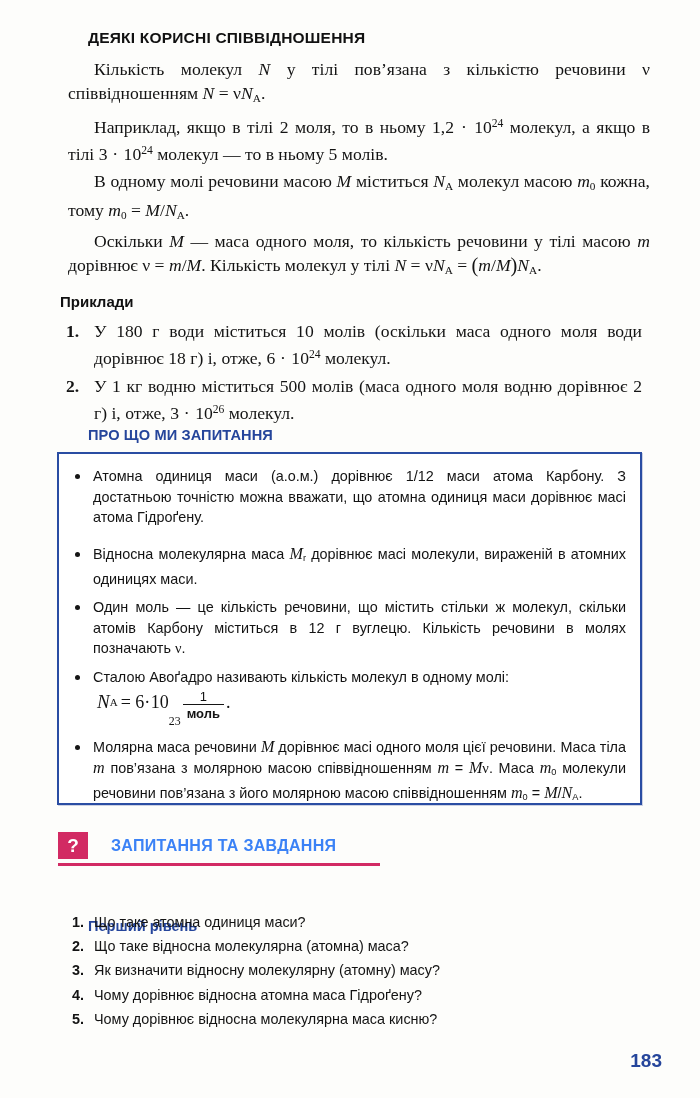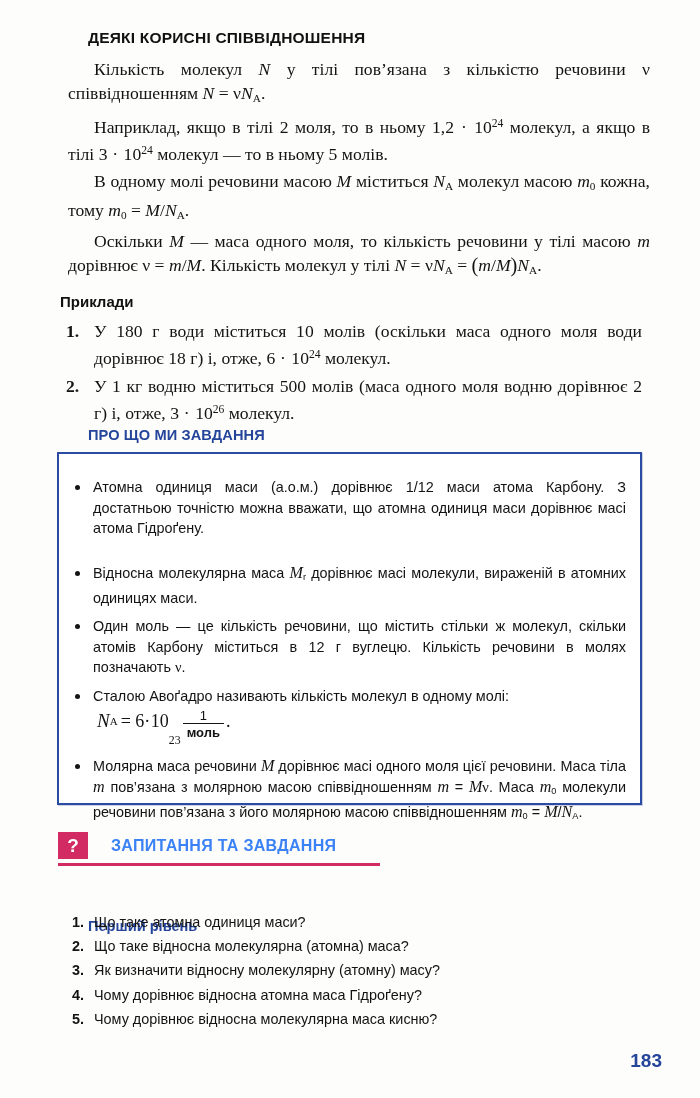--- a/index.html
+++ b/index.html
@@ -236,27 +236,27 @@
         <span>У 180 г води міститься 10 молів (оскільки маса одного моля води дорівнює 18 г) і, отже, 6<span class="dot"> · </span><span>10<sup class="sm">24</sup></span> молекул.</span>
       </li>
       <li style="margin-top:3px;">
         <span class="num">2.</span>
         <span>У 1 кг водню міститься 500 молів (маса одного моля водню дорівнює 2 г) і, отже, 3<span class="dot"> · </span><span>10<sup class="sm">26</sup></span> молекул.</span>
       </li>
     </ol>
   </div>
 
   <div style="position:absolute;left:88px;top:427px;">
-    <div class="box-title" style="color:#25459b;">ПРО ЩО МИ ЗАВДАННЯ</div>
-  </div>
-
-  <div class="summary-box" style="position:absolute;left:57px;top:452px;width:585px;height:353px;padding:23px 14px 10px 12px;">
+    <div class="box-title" style="color:#25459b;">ПРО ЩО МИ ЗАПИТАННЯ</div>
+  </div>
+
+  <div class="summary-box" style="position:absolute;left:57px;top:452px;width:585px;height:353px;padding:12px 14px 10px 12px;">
     <ul class="summary">
       <li>Атомна одиниця маси (а.о.м.) дорівнює 1/12 маси атома Карбону. З достатньою точністю можна вважати, що атомна одиниця маси дорівнює масі атома Гідроґену.</li>
-      <li style="margin-top:24px;">Відносна молекулярна маса <span><span class="mv">M</span><sub class="sm">r</sub></span> дорівнює масі молекули, вираженій в атомних одиницях маси.</li>
+      <li style="margin-top:16px;">Відносна молекулярна маса <span><span class="mv">M</span><sub class="sm">r</sub></span> дорівнює масі молекули, вираженій в атомних одиницях маси.</li>
       <li style="margin-top:8px;">Один моль — це кількість речовини, що містить стільки ж молекул, скільки атомів Карбону міститься в 12 г вуглецю. Кількість речовини в молях позначають <span class="nu">ν</span>.</li>
       <li style="margin-top:8px;">
         <span>Сталою Авоґадро називають кількість молекул в одному молі:</span>
         <div class="formula-line" style="margin-top:4px;padding-left:4px;">
           <span class="mv" style="font-size:19px;">N</span>
             <sub class="sm" style="font-size:11px;">А</sub>
           <span style="margin-left:3px;"> = 6</span>
           <span class="dot"> · </span>
           <span>10</span>
             <sup class="sm">23</sup>

